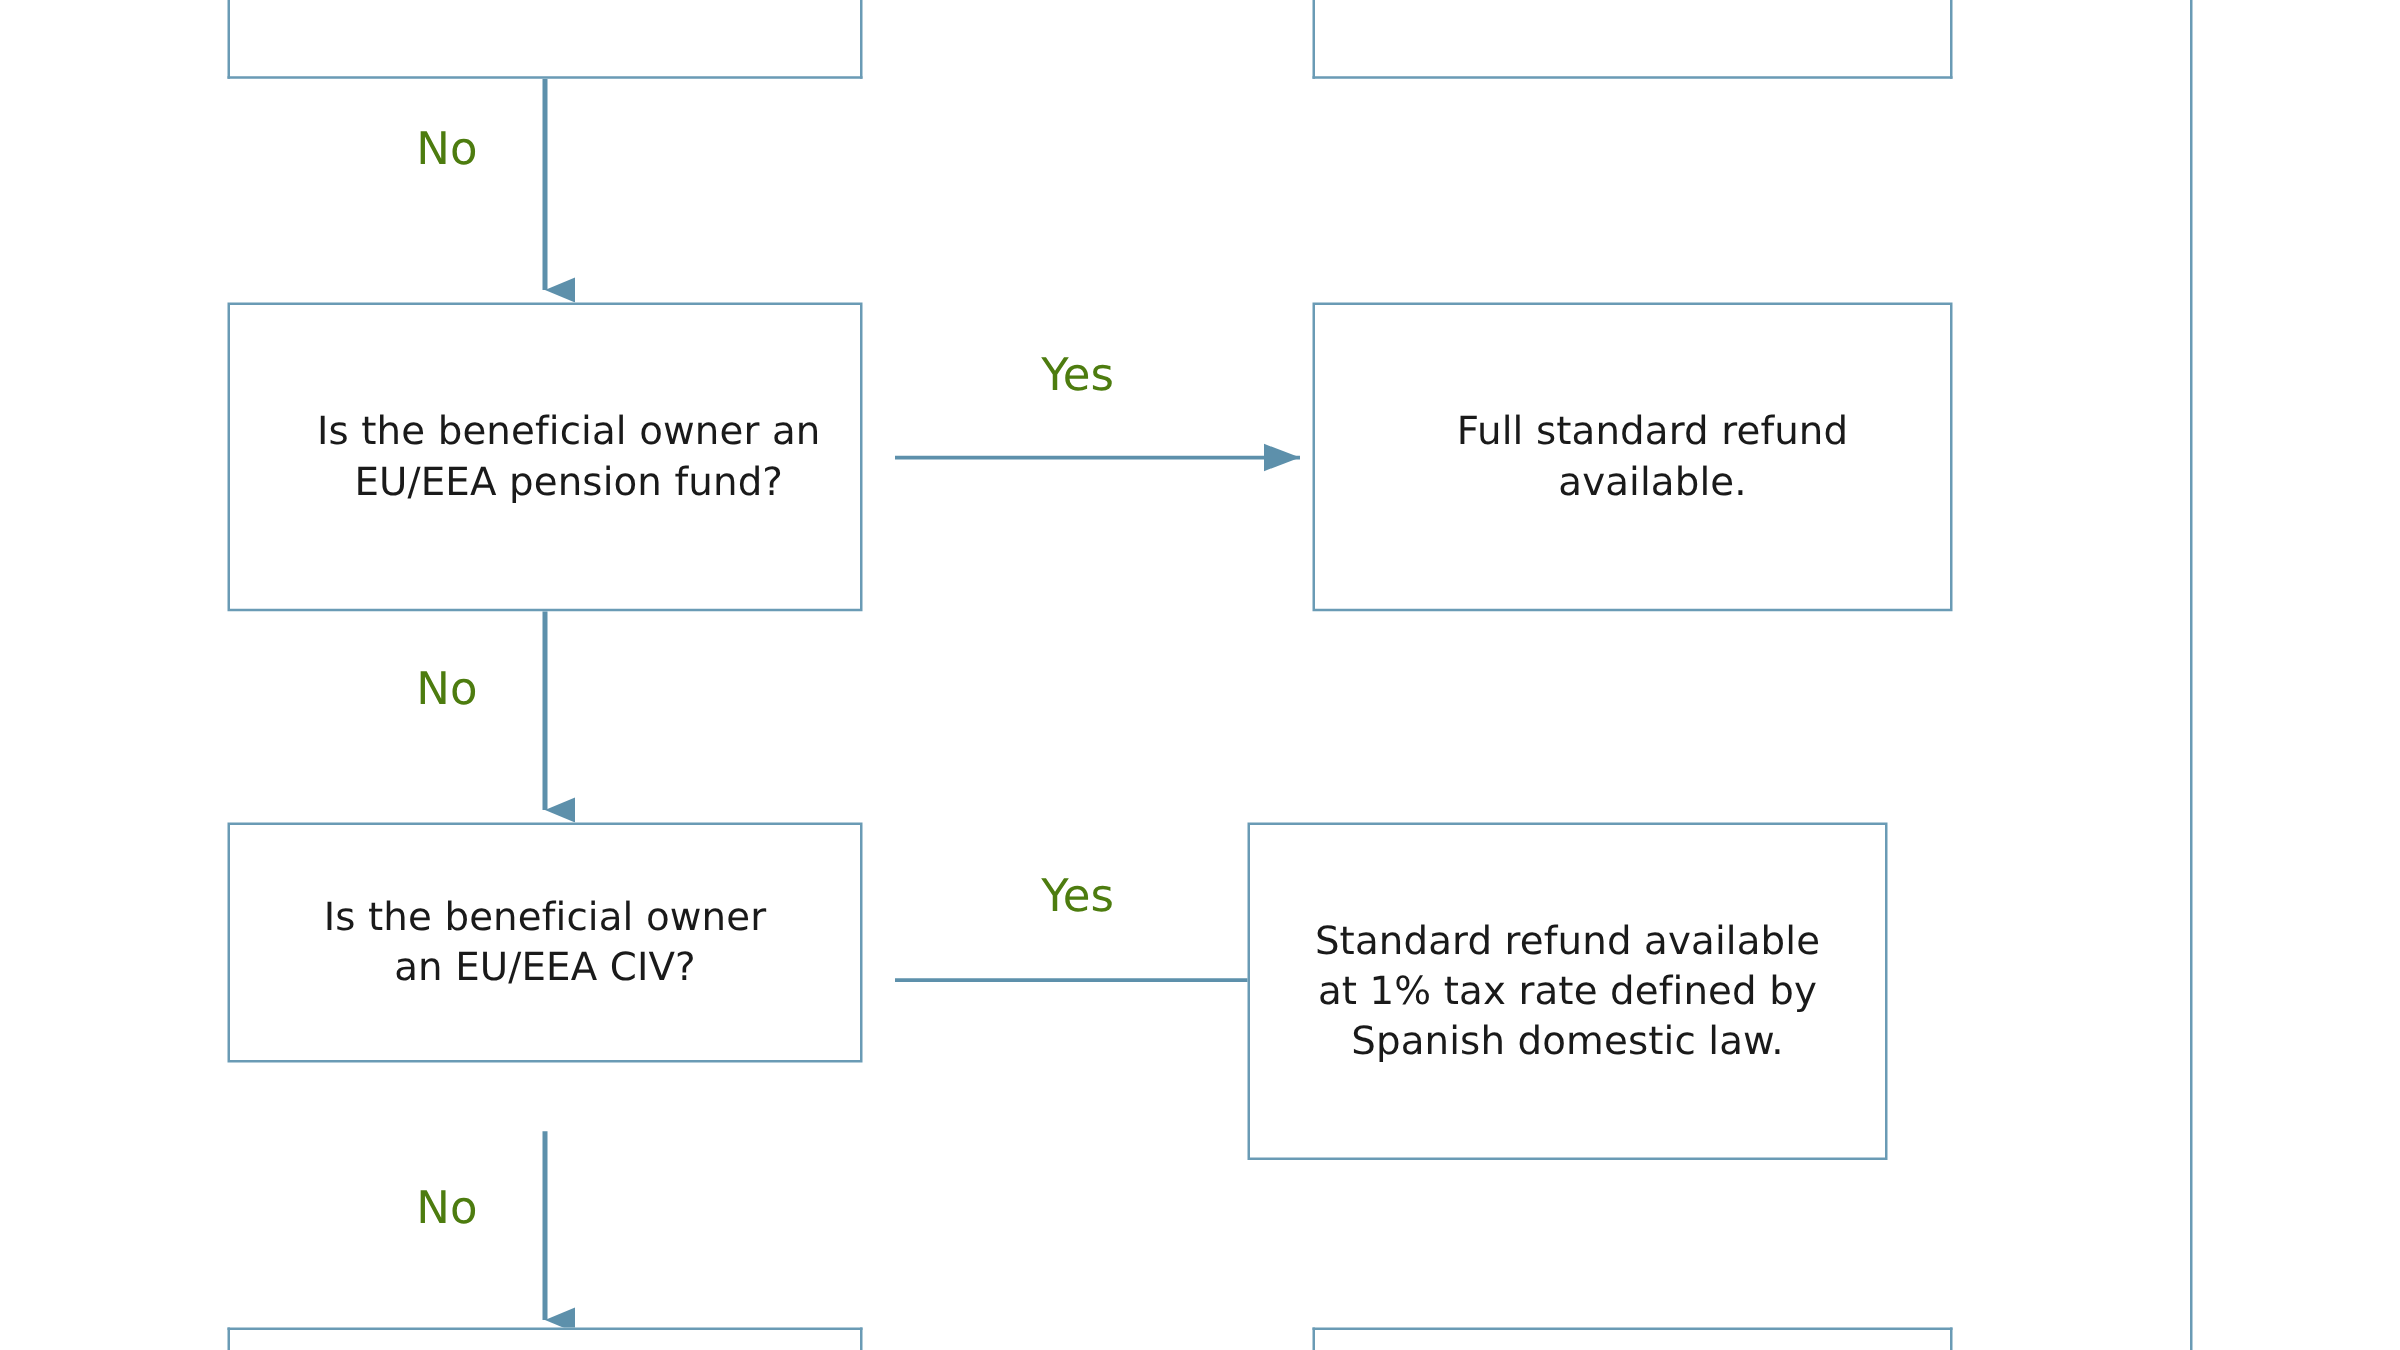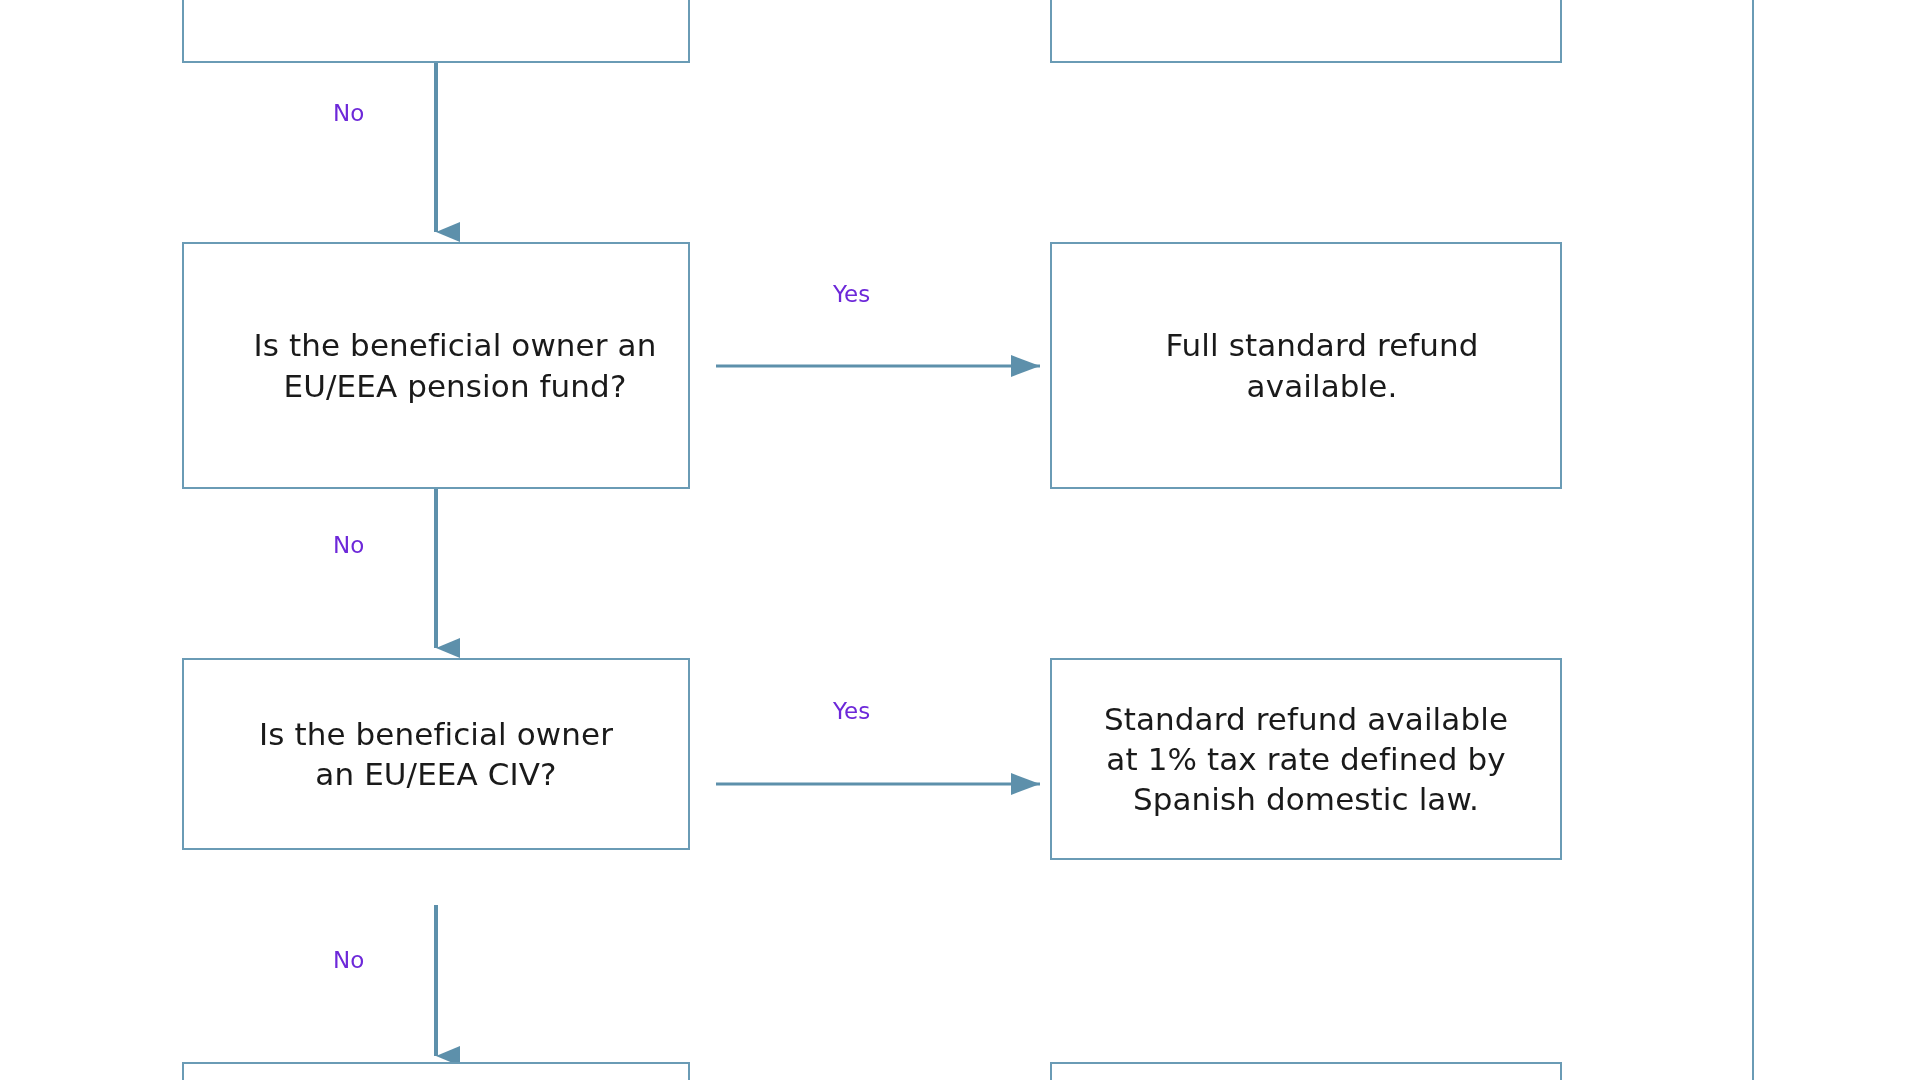--- a/index.html
+++ b/index.html
@@ -38,22 +38,22 @@
     white-space: pre-line;
   }
 
   
   .node.clip-top  { border-top: none; }
   .node.clip-bot  { border-bottom: none; }
 
   
   .edge-label {
     position: absolute;
-    font-size: 23px;
-    color: #6d28d9;
+    font-size: 36px;
+    color: #4d7c0f;
     line-height: 1;
     white-space: nowrap;
   }
 
   
   #edges {
     position: absolute;
     left: 0;
     top: 0;
     width: 1920px;
@@ -120,21 +120,21 @@
   <div class="node" style="left:1050px; top:242px; width:512px; height:247px;padding-left:32px;">
     <div class="node-label">Full standard refund
 available.</div>
   </div>
 
   <div class="node" style="left:182px; top:658px; width:508px; height:192px;">
     <div class="node-label">Is the beneficial owner
 an EU/EEA CIV?</div>
   </div>
 
-  <div class="node" style="left:1050px; top:658px; width:512px; height:202px;">
+  <div class="node" style="left:998px; top:658px; width:512px; height:270px;">
     <div class="node-label">Standard refund available
 at 1% tax rate defined by
 Spanish domestic law.</div>
   </div>
 
   <div class="node clip-bot" style="left:182px; top:1062px; width:508px; height:60px;">
     <div class="node-label"></div>
   </div>
 
   <div class="node clip-bot" style="left:1050px; top:1062px; width:512px; height:60px;">

